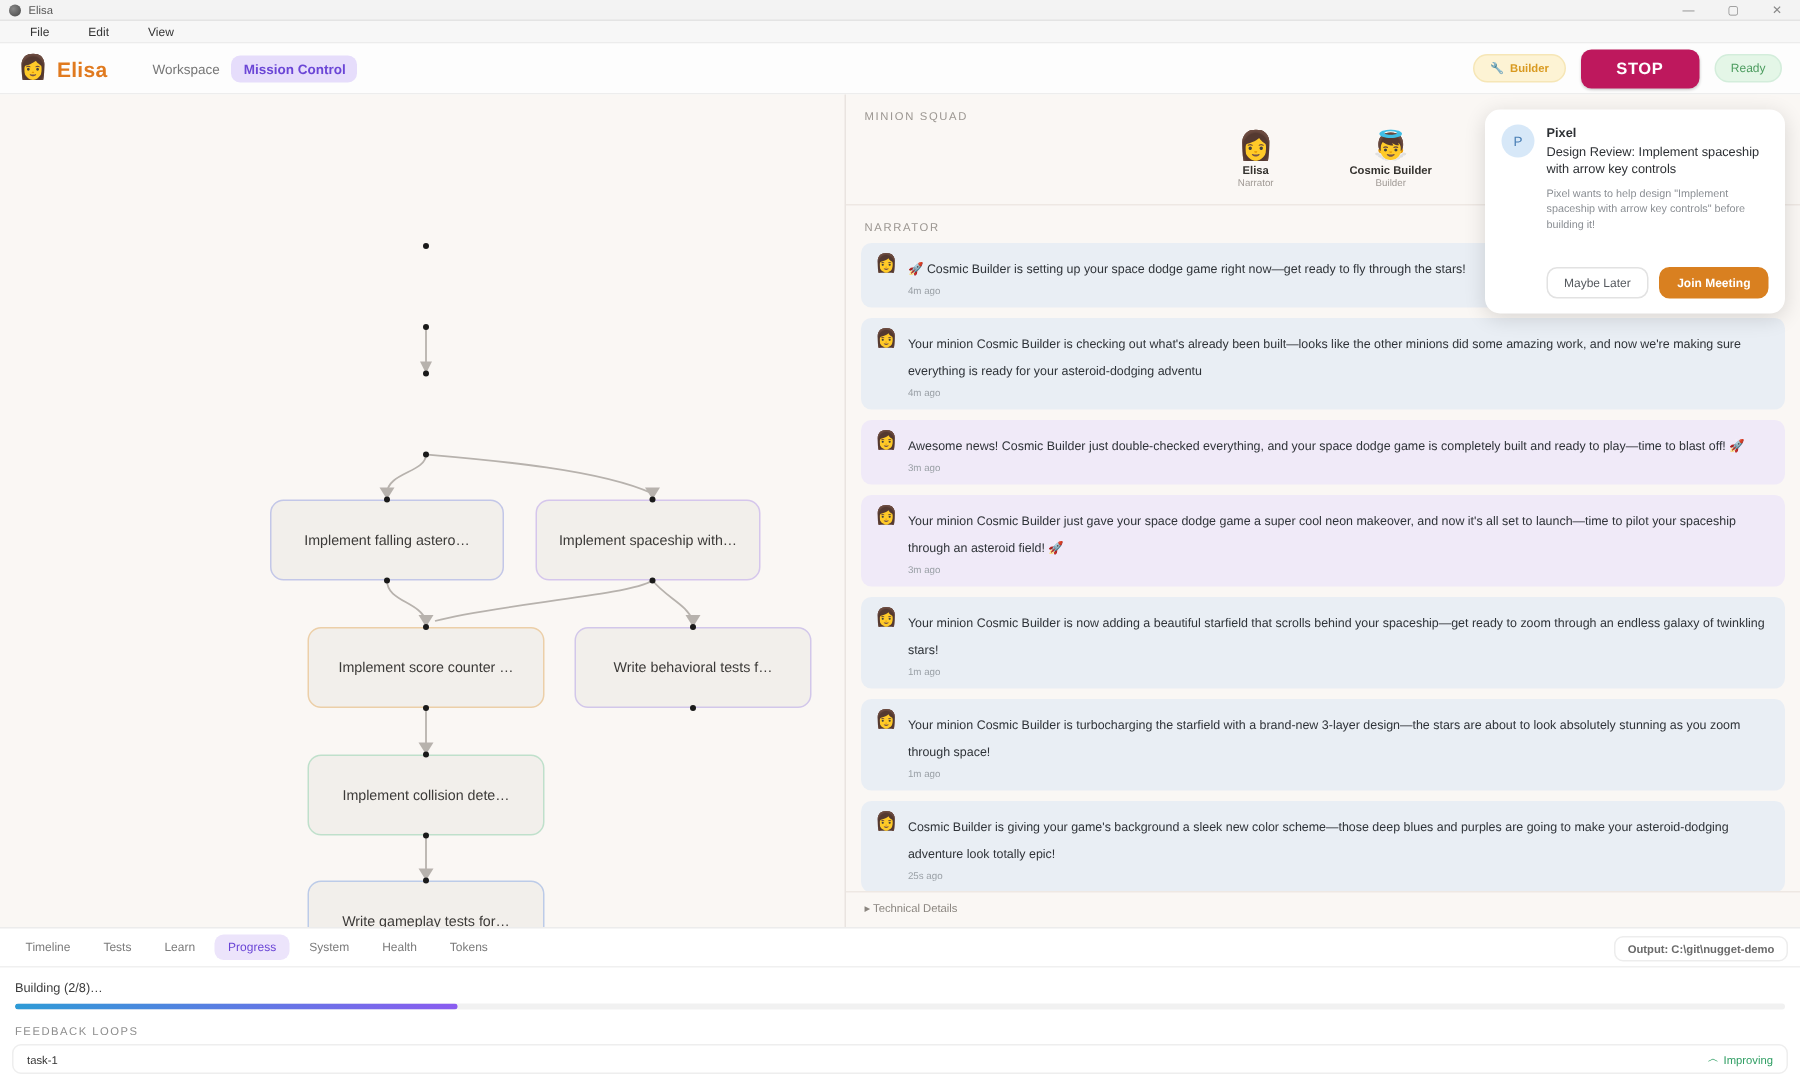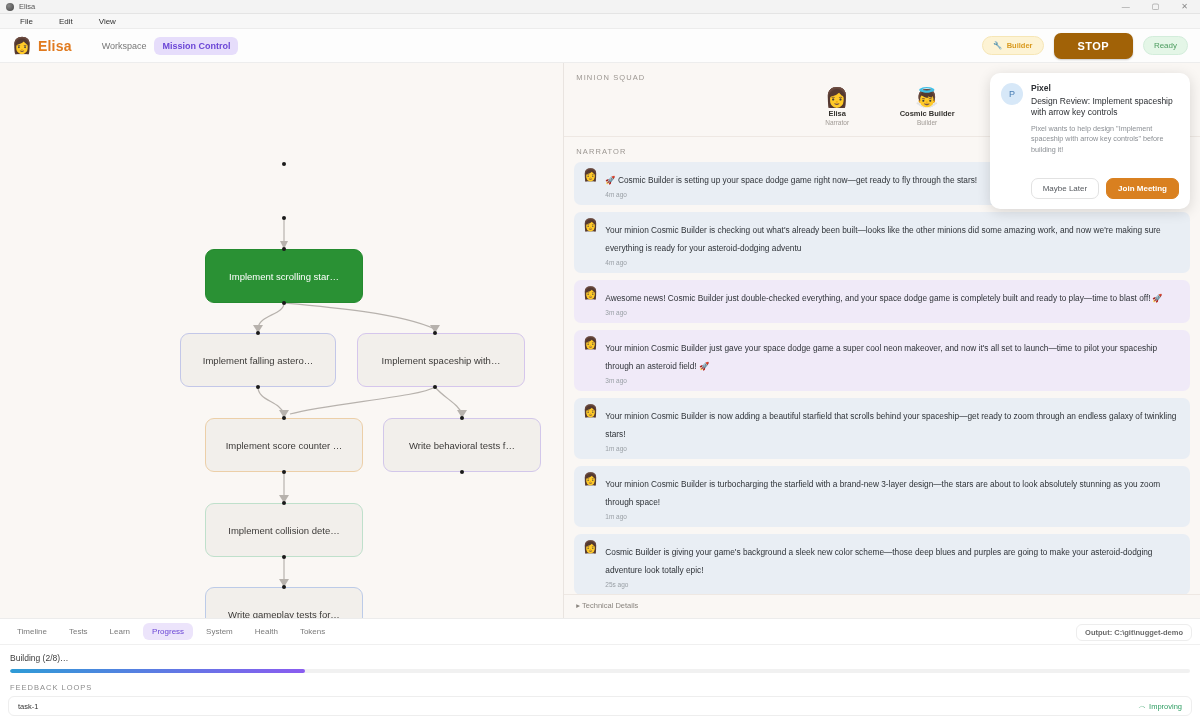--- a/index.html
+++ b/index.html
@@ -41,21 +41,21 @@
   .brand { font-size: 14px; font-weight: bold; color: #e07a1f; letter-spacing: .2px; margin-right: 22px; }
   .navlink { font-size: 9px; color: #777; padding: 4px 8px; border-radius: 6px; }
   .navlink.active { background: #e6ddfb; color: #6b46d6; font-weight: bold; }
   .header-right { margin-left: auto; display: flex; align-items: center; gap: 10px; }
   .badge-builder {
     background: #fdf3d4; color: #d99a20; font-size: 7.5px; font-weight: bold;
     padding: 4px 10px; border-radius: 10px; display: flex; align-items: center; gap: 4px;
     border: 1px solid #f6e6b6;
   }
   .btn-stop {
-    background: #a16207; color: #fff; font-size: 11px; font-weight: bold;
+    background: #be185d; color: #fff; font-size: 11px; font-weight: bold;
     padding: 7px 24px; border-radius: 7px; border: none; letter-spacing: .4px;
     box-shadow: 0 1px 2px rgba(0,0,0,.2);
   }
   .badge-ready {
     background: #e4f6e7; color: #4c9c5f; font-size: 8px; padding: 4px 10px;
     border-radius: 10px; border: 1px solid #d3eddb;
   }
 
   
   .body { flex: 1 1 auto; display: flex; min-height: 0; }
@@ -197,33 +197,30 @@
           <polygon points="284,355 279,347 289,347"></polygon>
           <polygon points="462,355 457,347 467,347"></polygon>
           <polygon points="284,440 279,432 289,432"></polygon>
           <polygon points="284,524 279,516 289,516"></polygon>
         </g>
       </svg>
 
       <div class="dot" style="left:284px;top:101px;"></div>
       <div class="dot" style="left:284px;top:155px;"></div>
 
-      <div class="node done" style="left:205px;top:186px;width:158px;height:54px;">
-        <span>Implement scrolling star…</span>
-      </div>
       <div class="dot" style="left:284px;top:186px;"></div>
       <div class="dot" style="left:284px;top:240px;"></div>
 
       <div class="node pending" style="left:180px;top:270px;width:156px;height:54px;border:1.5px solid #c3c7e8;">
         <span>Implement falling astero…</span>
       </div>
       <div class="dot" style="left:258px;top:270px;"></div>
       <div class="dot" style="left:258px;top:324px;"></div>
 
-      <div class="node pending" style="left:357px;top:270px;width:168px;height:54px;border:1.5px solid #d5c6ec;">
+      <div class="node pending" style="left:357px;top:270px;width:150px;height:54px;border:1.5px solid #d5c6ec;">
         <span>Implement spaceship with…</span>
       </div>
       <div class="dot" style="left:435px;top:270px;"></div>
       <div class="dot" style="left:435px;top:324px;"></div>
 
       <div class="node pending" style="left:205px;top:355px;width:158px;height:54px;border:1.5px solid #eccfa8;">
         <span>Implement score counter …</span>
       </div>
       <div class="dot" style="left:284px;top:355px;"></div>
       <div class="dot" style="left:284px;top:409px;"></div>

